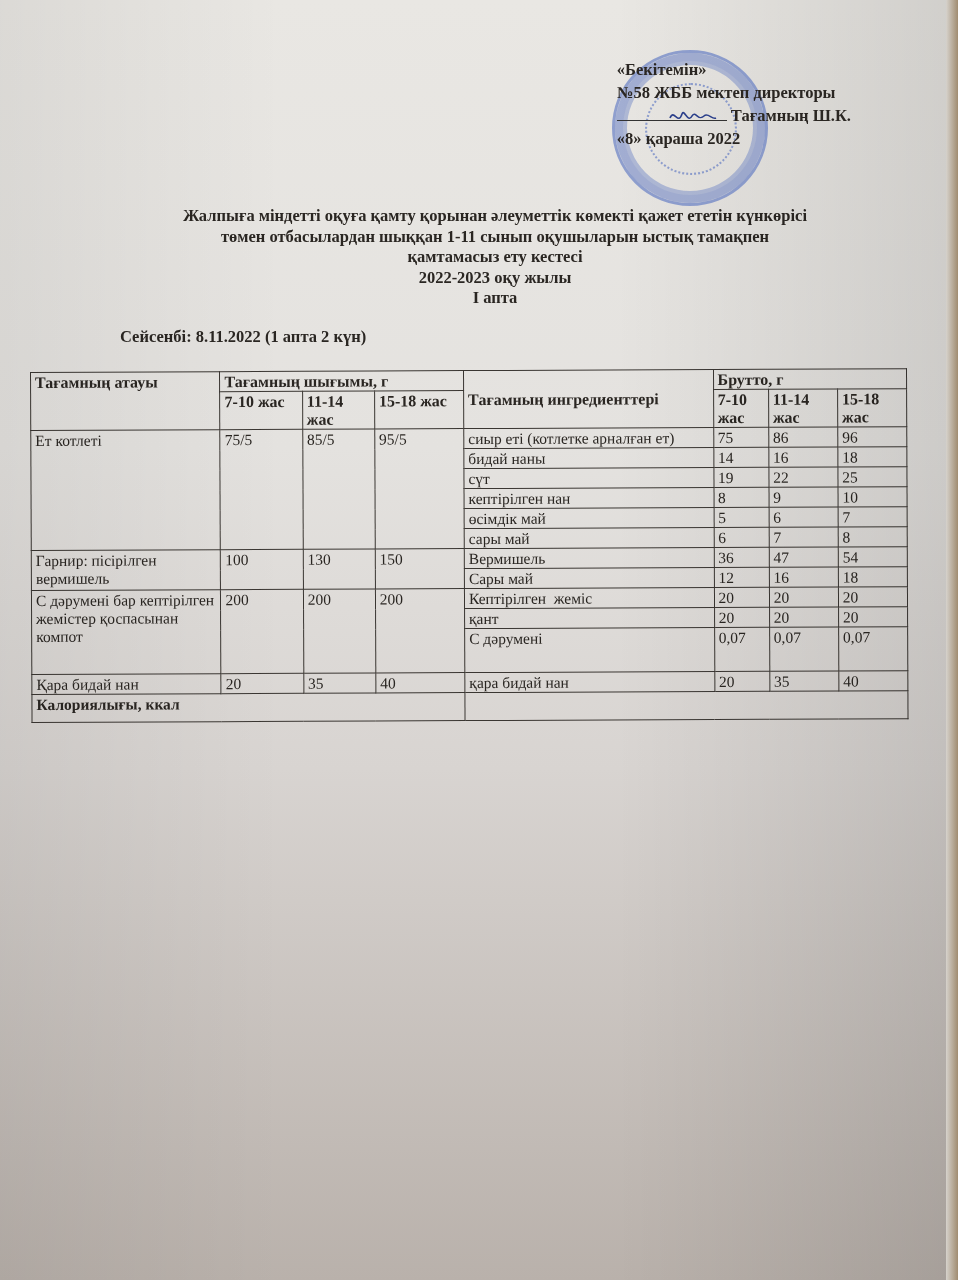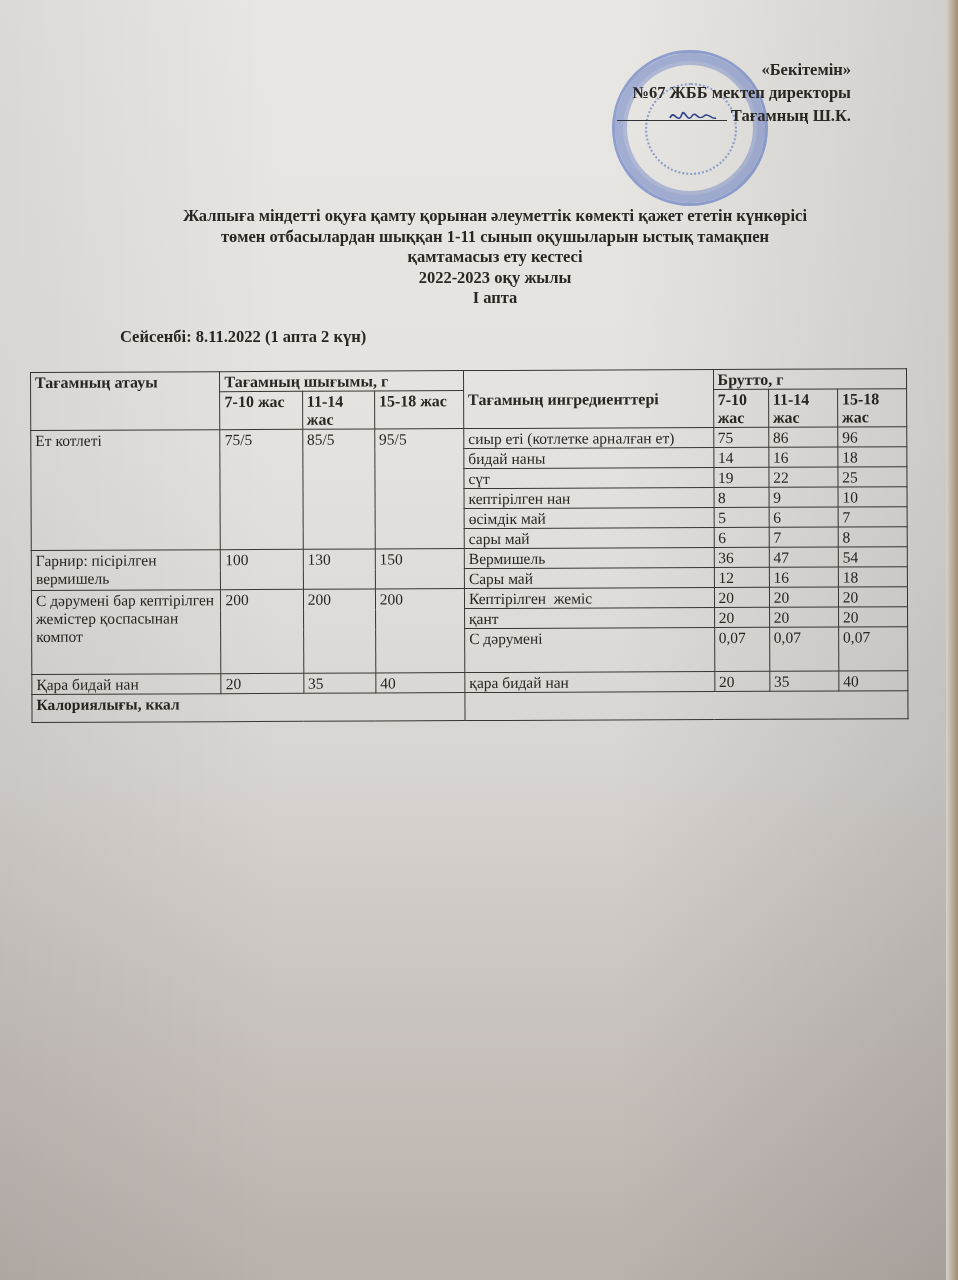--- a/index.html
+++ b/index.html
@@ -17,21 +17,21 @@
   .page::after {
     content: ""; position: absolute; inset: 0;
     background: linear-gradient(90deg, rgba(0,0,0,0.06) 0%, rgba(0,0,0,0) 30%, rgba(0,0,0,0) 65%, rgba(0,0,0,0.10) 100%);
     pointer-events: none;
   }
   .edge-strip {
     position: absolute; right: 0; top: 0; width: 12px; height: 1280px;
     background: linear-gradient(90deg, #d6d2cc, #a08c70);
   }
   .approval {
-    position: absolute; right: 95px; top: 58px; text-align: right;
+    position: absolute; right: 95px; top: 58px; text-align: left;
     font-weight: bold; font-size: 16.5px; line-height: 23px; z-index: 3;
   }
   .approval .sig-line { display: inline-block; width: 110px; border-bottom: 1px solid #333; margin-right: 4px; }
   .stamp {
     position: absolute; left: 612px; top: 50px; width: 150px; height: 150px;
     border-radius: 50%; border: 3px solid rgba(70,100,190,0.55);
     box-shadow: inset 0 0 0 8px rgba(70,100,190,0.12), inset 0 0 0 12px rgba(70,100,190,0.35);
     z-index: 2;
   }
   .stamp .inner {
@@ -73,22 +73,23 @@
 
   <div class="stamp">
       <div class="inner"></div>
     </div>
   <svg class="signature" viewBox="0 0 50 22">
     <path d="M2 12 C6 2, 10 20, 14 8 C16 2, 20 18, 24 10 C28 4, 30 16, 36 10 C40 6, 44 14, 48 12" stroke="#2b3f8a" stroke-width="1.6" fill="none"></path>
   </svg>
 
   <div class="approval">
     <div>«Бекітемін»</div>
-    <div>№67 ЖББ мектеп директоры</div>
+    <div>№58 ЖББ мектеп директоры</div>
     <div><span class="sig-line"></span><span>Тағамның Ш.К.</span></div>
+    <div>«8» қараша 2022</div>
   </div>
 
   <div class="title">
     <div>Жалпыға міндетті оқуға қамту қорынан әлеуметтік көмекті қажет ететін күнкөрісі</div>
     <div>төмен отбасылардан шыққан 1-11 сынып оқушыларын ыстық тамақпен</div>
     <div>қамтамасыз ету кестесі</div>
     <div>2022-2023 оқу жылы</div>
     <div>І апта</div>
   </div>
 

